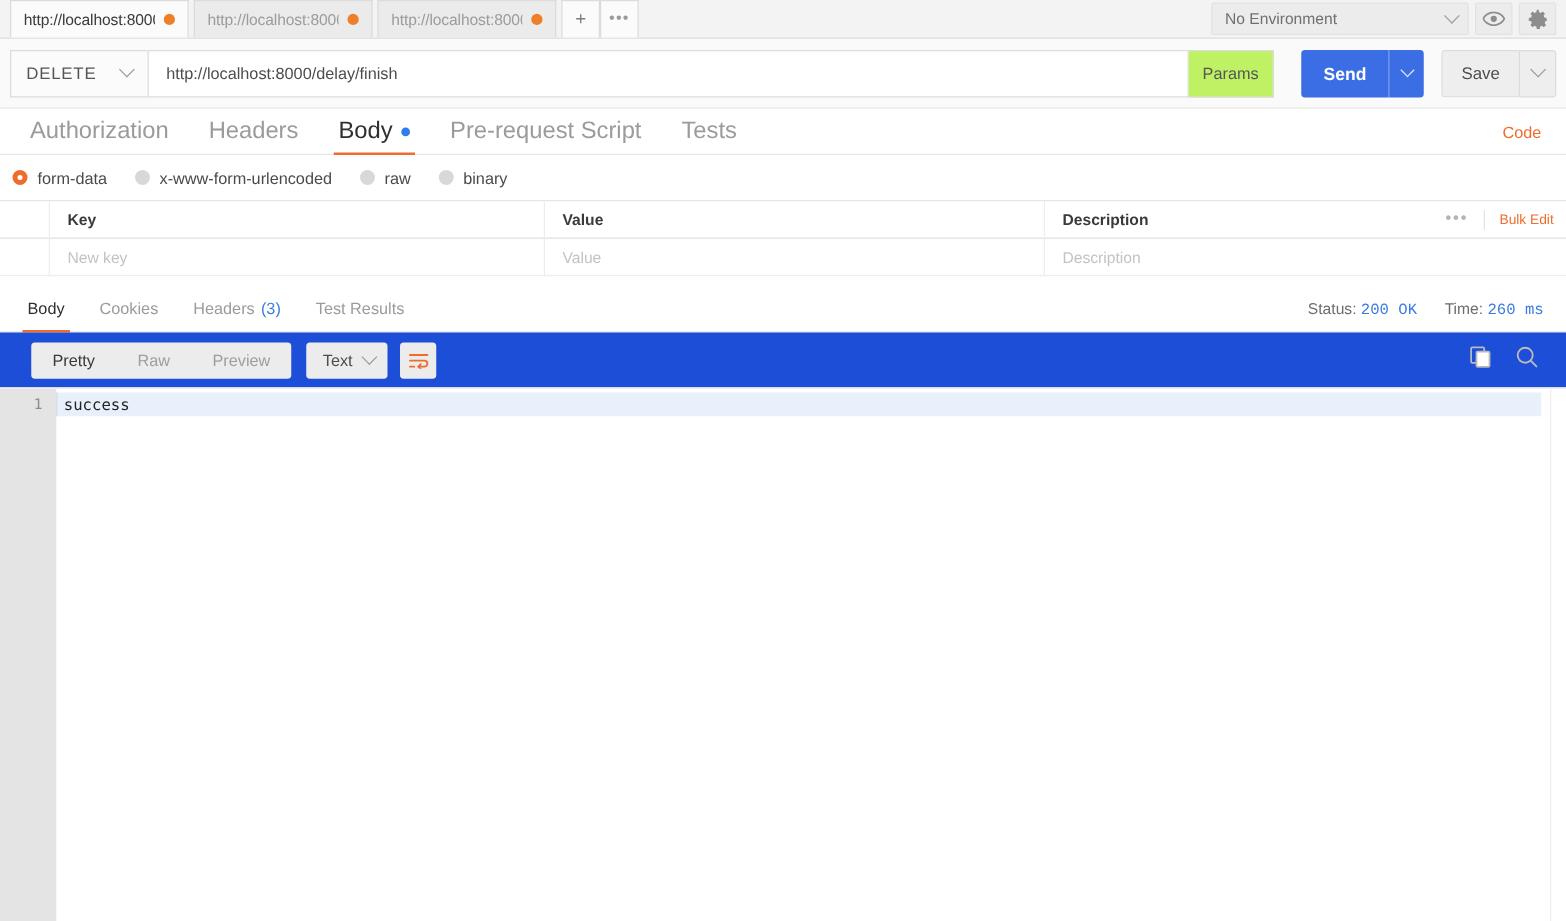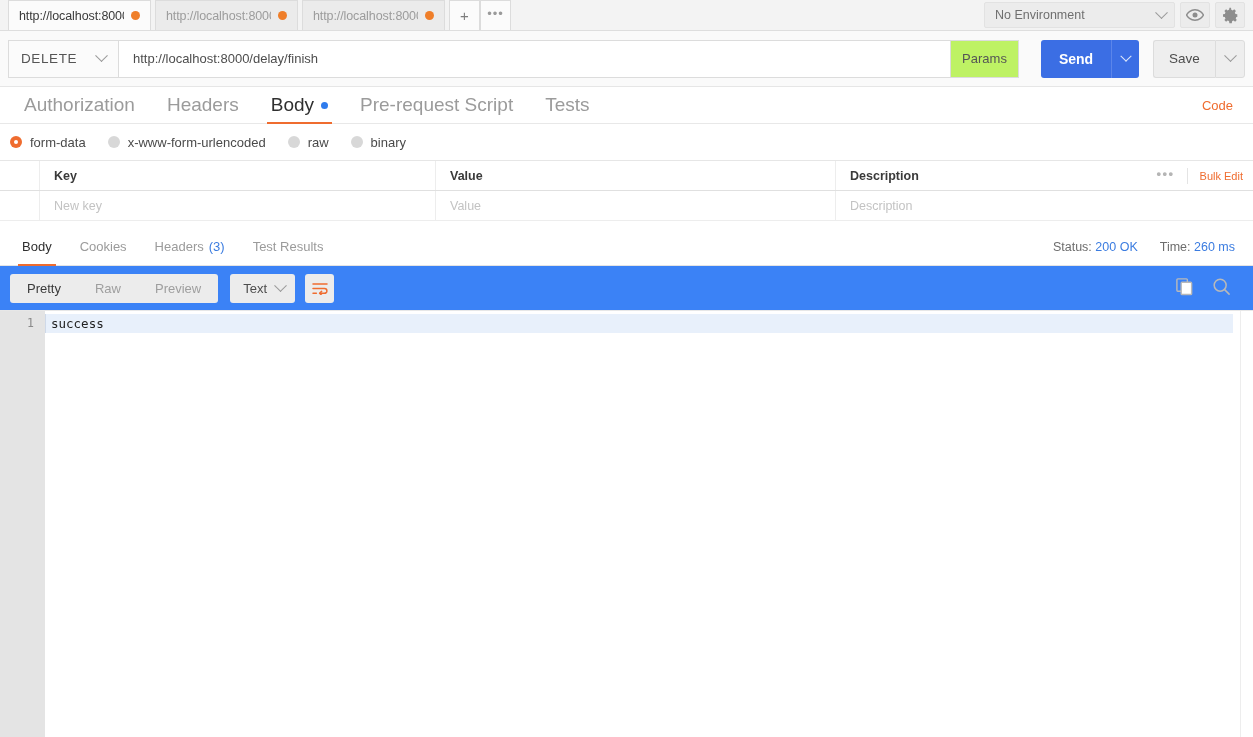--- a/index.html
+++ b/index.html
@@ -58,21 +58,21 @@
     border: 1px solid #dcdcdc; border-bottom: none;
     display: flex; align-items: center; justify-content: center;
     color: #7d7d7d; font-size: 15px; cursor: pointer;
   }
   .tab-more { color: #9a9a9a; font-size: 13px; letter-spacing: 1px; padding-bottom: 4px; }
   .tabbar-right {
     position: absolute; right: 8px; top: 0;
     display: flex; align-items: center; gap: 5px; height: 30px;
   }
   .env-select {
-    width: 191px; height: 26px;
+    width: 206px; height: 26px;
     background: #ececec;
     border: 1px solid #e2e2e2;
     border-radius: 2px;
     display: flex; align-items: center;
     padding: 0 8px 0 10px;
     font-size: 12.5px; color: #6f6f6f;
     cursor: pointer;
   }
   .env-select .env-name { flex: 1 1 auto; }
   .icon-btn {
@@ -250,26 +250,26 @@
   .restab.active::after {
     content: ""; position: absolute; left: 10px; right: 10px; bottom: -1px;
     height: 2px; background: #ef6c2f;
   }
   .count-badge { color: #3b7ce0; margin-left: 5px; }
   .status-area {
     position: absolute; right: 18px; top: 0; height: 38px;
     display: flex; align-items: center; gap: 22px;
     font-size: 12.5px; color: #6d6d6d;
   }
-  .status-val { color: #3b7ce0; }
+  .status-val { color: #3b7ce0; font-family: Liberation Mono, monospace; }
 
   
   .restoolbar {
     height: 44px; display: flex; align-items: center;
-    padding: 0 10px; flex: 0 0 auto; background: #3b82f6;
+    padding: 0 25px; flex: 0 0 auto; background: #1d4ed8;
     position: relative;
   }
   .seg {
     height: 29px; background: #ececec; border-radius: 3px;
     display: flex; align-items: stretch; overflow: hidden;
   }
   .seg-item {
     display: flex; align-items: center; padding: 0 17px;
     font-size: 13px; color: #9e9e9e; cursor: pointer;
   }

